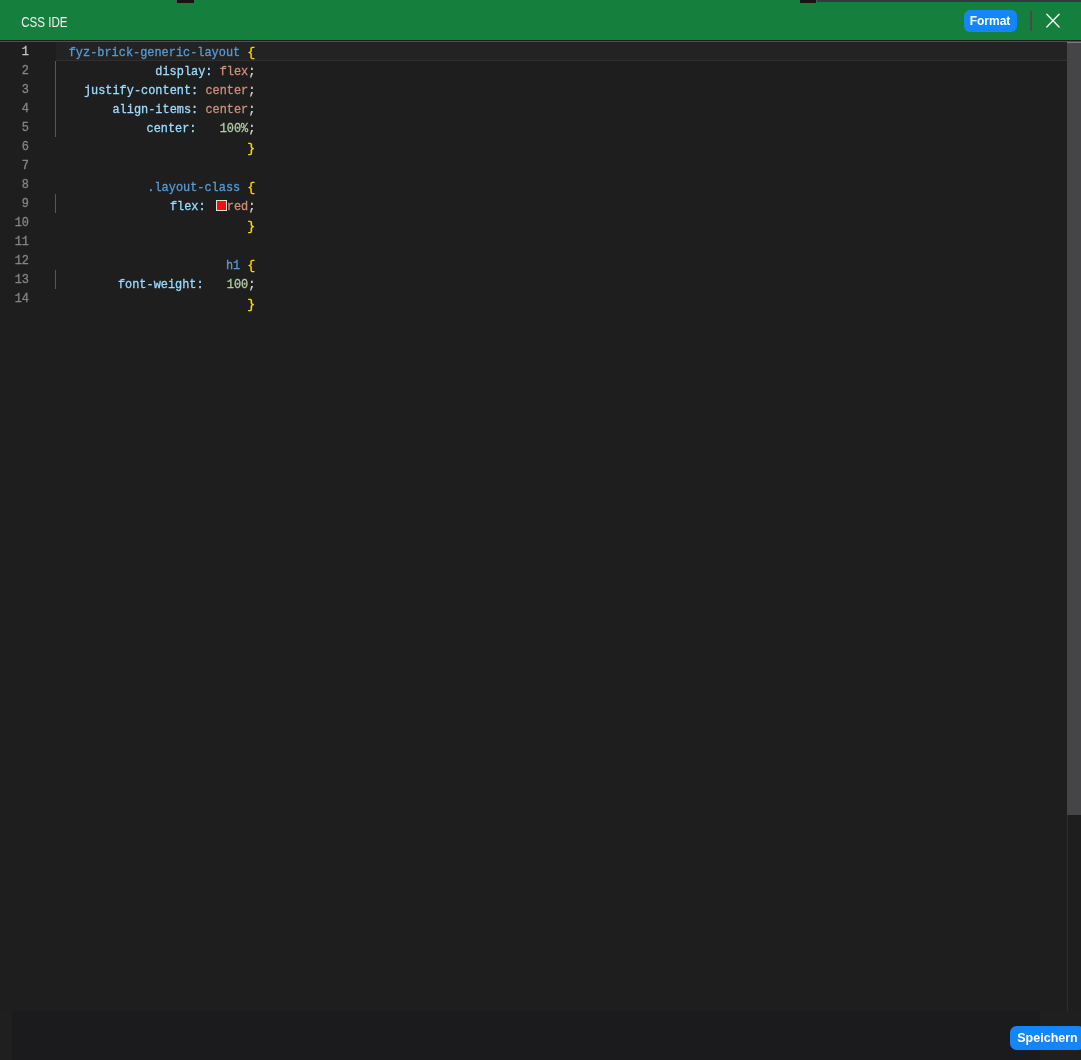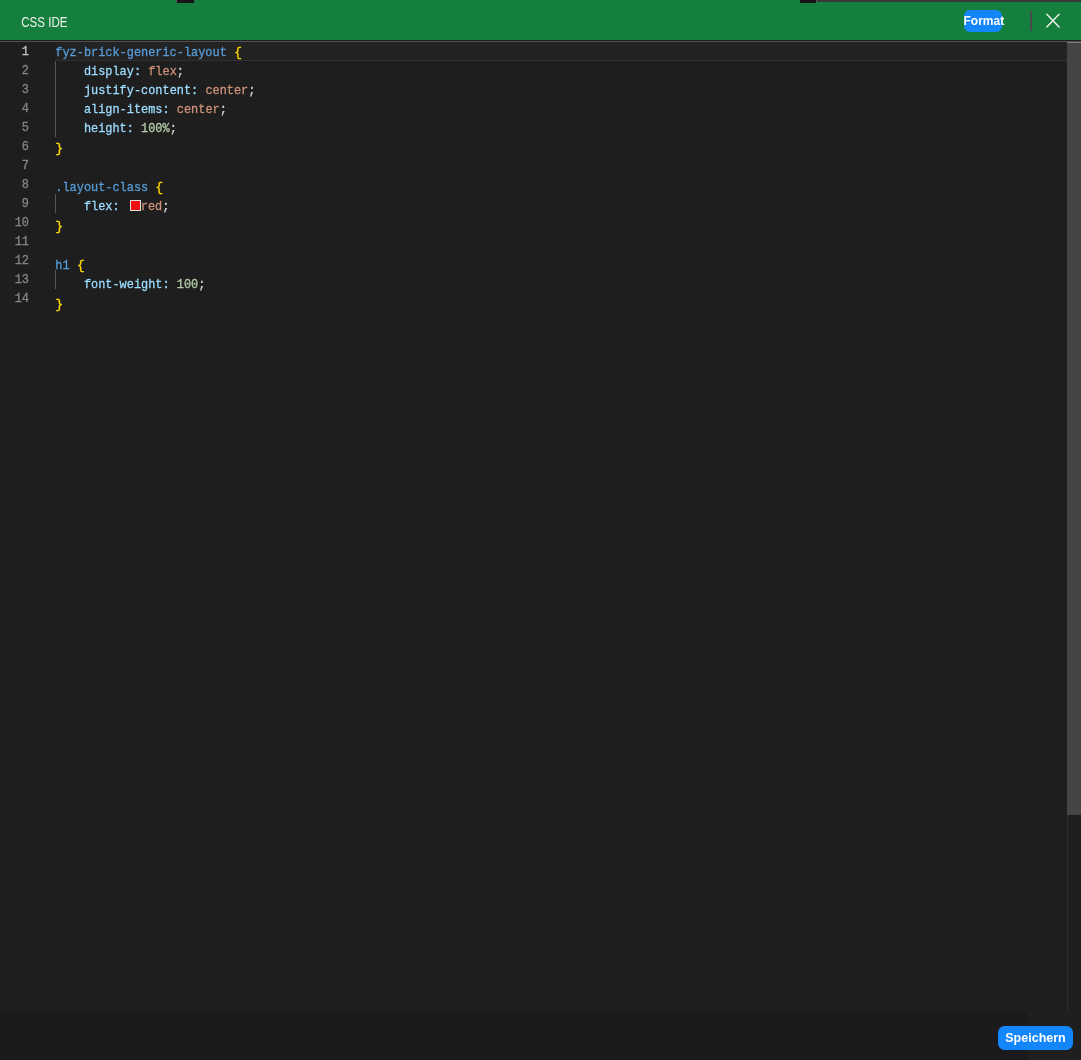--- a/index.html
+++ b/index.html
@@ -9,55 +9,55 @@
 
   
   #frag-l { left:176.5px; top:0; width:17.5px; height:2.5px; background:#151516; }
   #frag-l-tick { left:176.2px; top:0; width:1.3px; height:2.5px; background:#59595c; }
   #frag-r { left:800px; top:0; width:15.5px; height:2.5px; background:#151516; }
   #frag-r-tick { left:815.5px; top:0; width:1.5px; height:2.2px; background:#57575a; }
   #frag-r-strip { left:817px; top:0; width:264px; height:1.8px; background:#39393b; }
 
   
   #titlebar { left:0; top:0; width:1081px; height:40px; background:#15803d; }
-  #fmt { left:963.5px; top:10px; width:38px; height:22px; border-radius:6px; background:#1486fb;
+  #fmt { left:963.5px; top:10px; width:53px; height:22px; border-radius:6px; background:#1486fb;
     color:#fff; font-size:12px; font-weight:bold; text-align:center; line-height:22.9px; }
   #divider { left:1030px; top:11.2px; width:1.6px; height:20.2px; background:#4a4a4d; }
   #separator { left:0; top:40.7px; width:1081px; height:1.7px; background:#4f4f52; z-index:5; }
 
   
   #editor { left:0; top:42px; width:1081px; height:969px; background:#1e1e1f; }
   #curline { left:55.5px; top:0; width:1011.5px; height:19px;
     background:rgba(255,255,255,0.025); border-bottom:1.5px solid rgba(255,255,255,0.055); }
   .guide { width:1.2px; background:#57575a; }
   #g1 { left:55.1px; top:19px; height:76px; }
   #g2 { left:55.1px; top:152px; height:19px; }
   #g3 { left:55.1px; top:228px; height:19px; }
 
   #gutter, #code { font-family:"Liberation Mono", monospace; font-size:11.92px;
     line-height:19px; white-space:pre; -webkit-text-stroke:0.28px currentColor; padding-top:0.5px; }
   #gutter { left:0; top:0; width:29px; text-align:right; color:#858585; }
   #gutter .a { color:#c6c6c6; }
-  #code { left:55.3px; top:0; color:#d4d4d4; }
+  #code { left:55.3px; top:0; color:#d4d4d4;text-align:right; }
 
   .sel { color:#569cd6; }
   .br  { color:#ffd700; font-size:13.4px; }
   .prp { color:#9cdcfe; }
   .val { color:#ce9178; }
-  .num { color:#b5cea8; }
+  .num { color:#b5cea8;margin-left:16px; }
 
   #sw { display:inline-block; width:11px; height:11px; background:#f01010;
     border:1px solid #e0e0e0; margin-left:3px; vertical-align:-1.5px; }
 
   #thumb { left:1067px; top:0; width:14px; height:773px; background:#454548;
     border-top:1.5px solid #7c7c80; }
   #track { left:1067px; top:773px; width:1px; height:196px; background:#2e2e31; }
 
   
-  #footer { left:0; top:1011px; width:1028px; height:49px; background:#1b1b1d; }
+  #footer { left:12px; top:1011px; width:1028px; height:49px; background:#1b1b1d; }
   #save { left:998px; top:15px; width:75px; height:24px; border-radius:6.5px; background:#1486fb;
     color:#fff; font-size:12.5px; font-weight:bold; text-align:center; line-height:24px; }
 </style>
 </head>
 <body>
   <div class="abs" id="titlebar">
     <svg class="abs" style="left:0;top:0" width="120" height="40">
       <text x="21.2" y="26.7" font-size="14.6" fill="#f0f0f0" font-family="Liberation Sans, sans-serif" textLength="46.4" lengthAdjust="spacingAndGlyphs">CSS IDE</text>
     </svg>
     <div class="abs" id="fmt">Format</div>
@@ -89,21 +89,21 @@
 9
 10
 11
 12
 13
 14</div>
     <div class="abs" id="code"><span class="sel">fyz-brick-generic-layout</span> <span class="br">{</span>
     <span class="prp">display:</span> <span class="val">flex</span>;
     <span class="prp">justify-content:</span> <span class="val">center</span>;
     <span class="prp">align-items:</span> <span class="val">center</span>;
-    <span class="prp">height:</span> <span class="num">100%</span>;
+    <span class="prp">center:</span> <span class="num">100%</span>;
 <span class="br">}</span>
 
 <span class="sel">.layout-class</span> <span class="br">{</span>
     <span class="prp">flex:</span> <span id="sw"></span><span class="val">red</span>;
 <span class="br">}</span>
 
 <span class="sel">h1</span> <span class="br">{</span>
     <span class="prp">font-weight:</span> <span class="num">100</span>;
 <span class="br">}</span></div>
     <div class="abs" id="thumb"></div>

